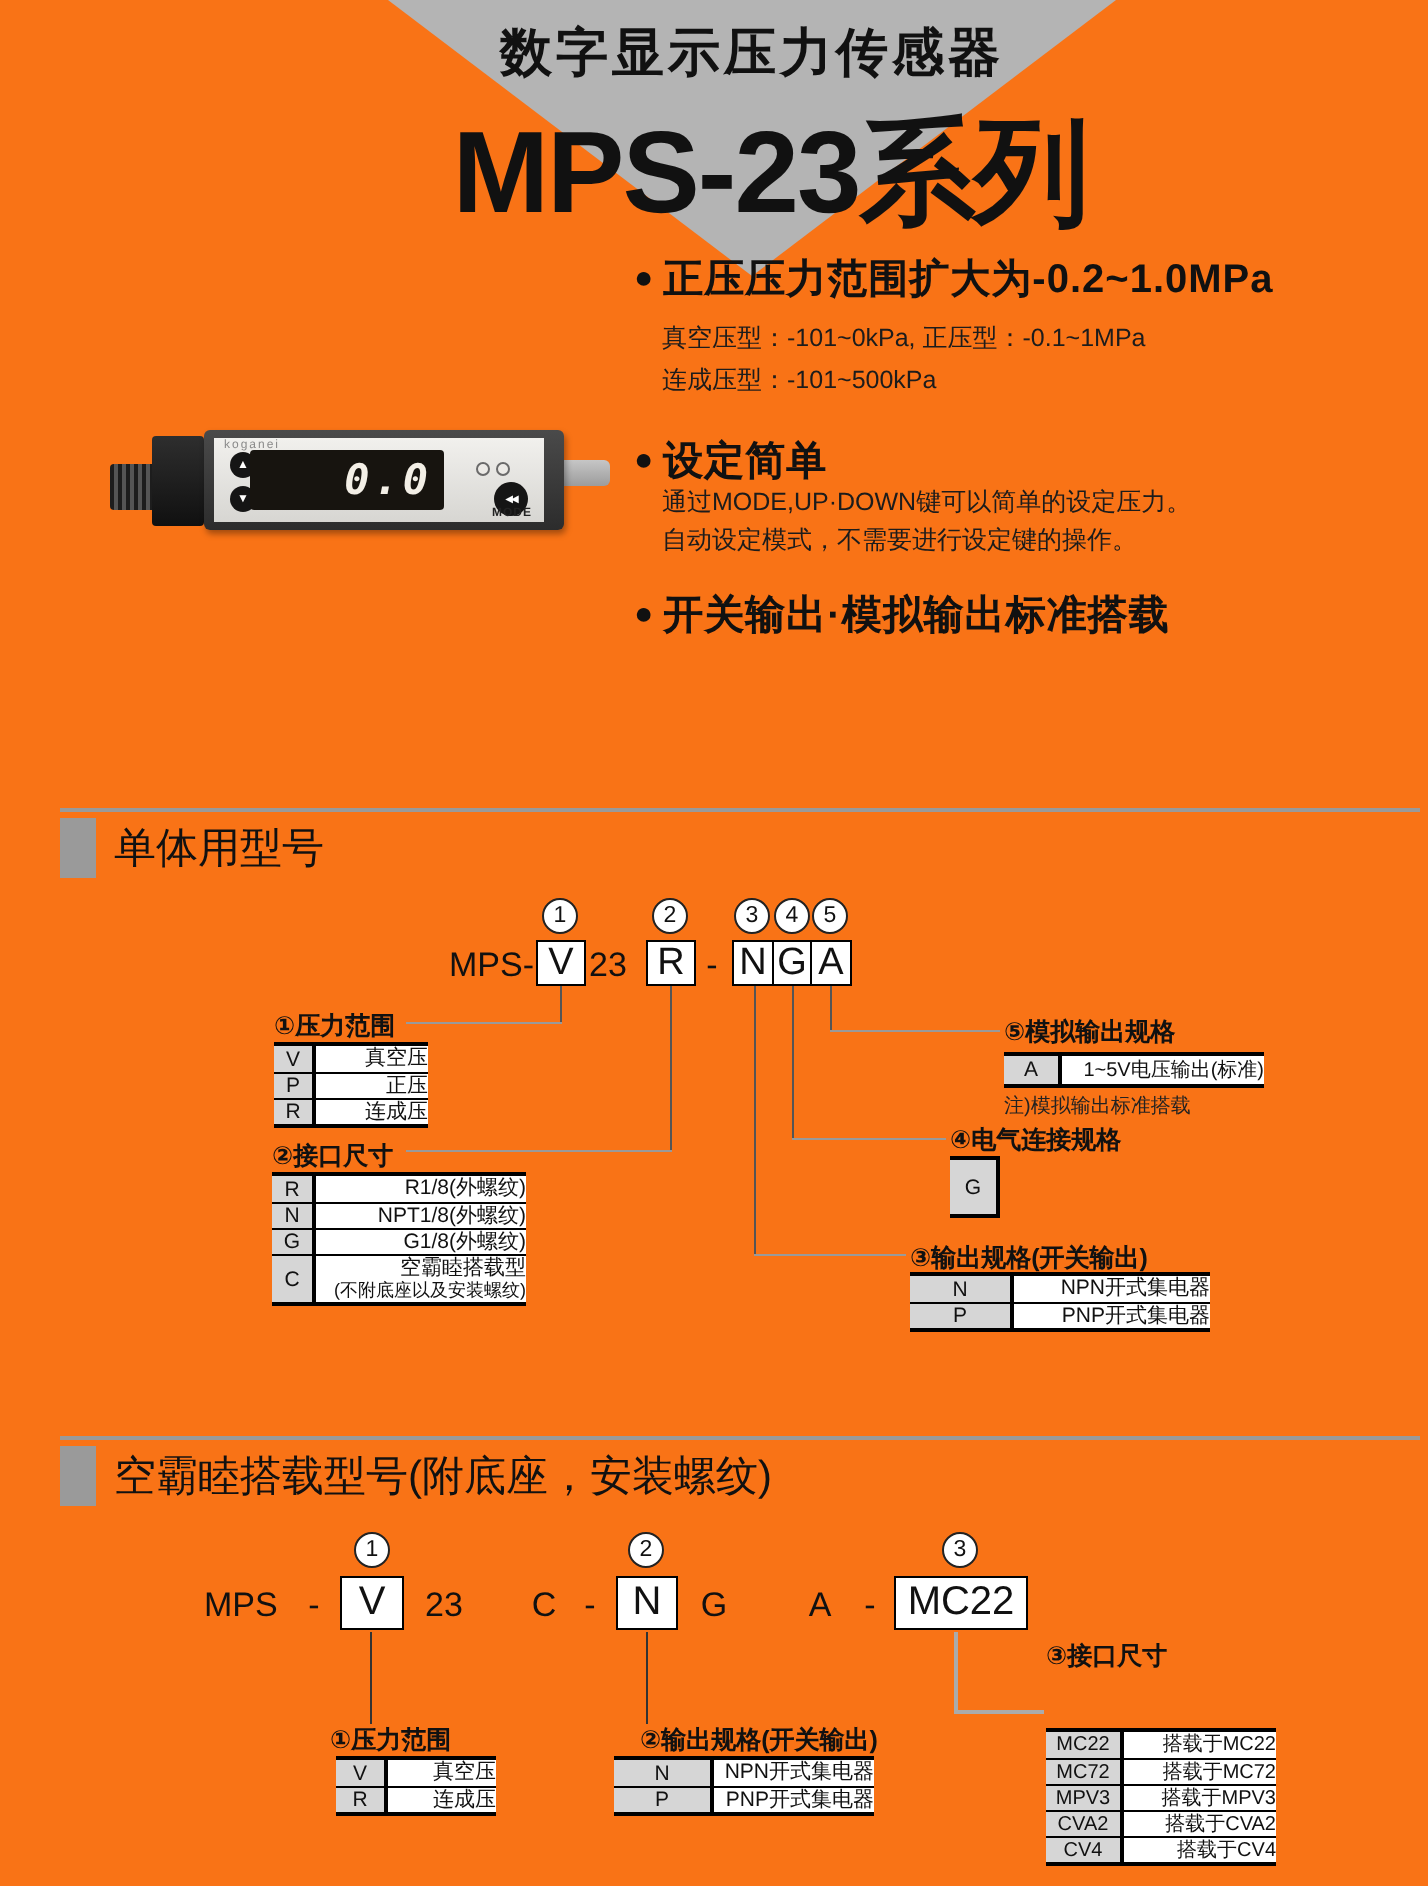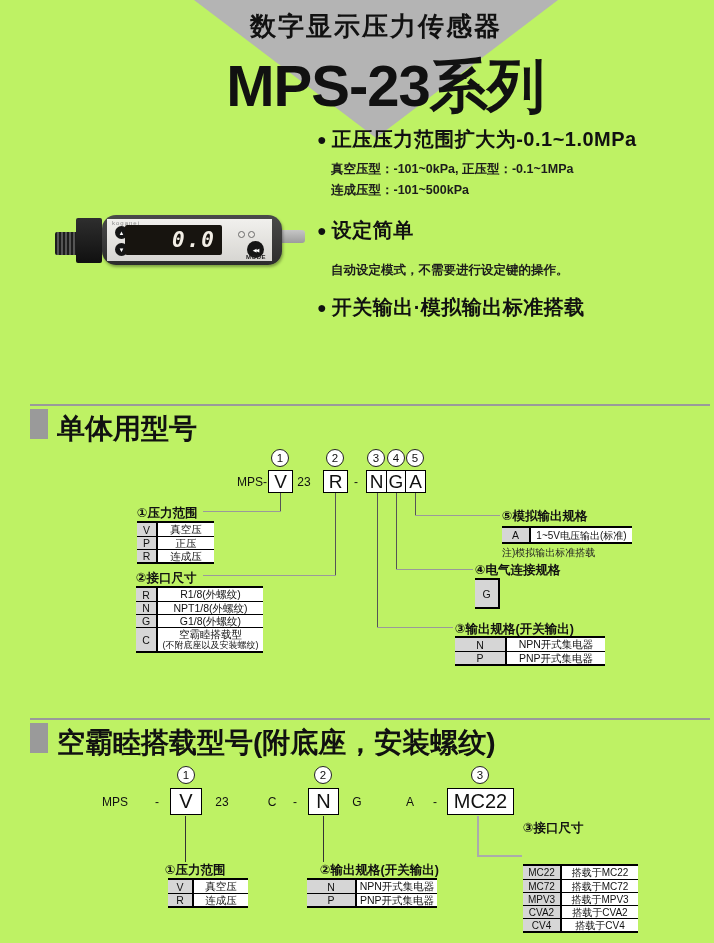--- a/index.html
+++ b/index.html
@@ -1,50 +1,50 @@
 <!DOCTYPE html>
 <html><head>
 <meta charset="utf-8">
 <style>
   *{box-sizing:border-box;margin:0;padding:0}
   body{background:#e8e8e8;font-family:"Liberation Sans","DejaVu Sans",sans-serif}
-  .page{position:relative;width:714px;height:943px;background:#bef264;color:#111;overflow:hidden;margin:0 auto}
+  .page{position:relative;width:714px;height:943px;background:#f97316;color:#111;overflow:hidden;margin:0 auto}
   .abs{position:absolute}
 
   
   .chev{width:0;height:0;border-left:182px solid transparent;border-right:182px solid transparent;border-top:138px solid #b4b4b4}
   .hsub{font-size:26px;font-weight:bold;letter-spacing:2px;text-align:center;white-space:nowrap}
   .htitle{font-size:58px;font-weight:bold;text-align:center;letter-spacing:-1px;white-space:nowrap}
 
   
   .dev-nipple{background:repeating-linear-gradient(90deg,#1d1d1d 0 2px,#555 2px 4px);border-radius:2px}
   .dev-block{background:linear-gradient(180deg,#2e2e2e,#101010);border-radius:2px}
-  .dev-body{background:linear-gradient(180deg,#4a4a4a,#2c2c2c);border-radius:14px;box-shadow:1px 2px 3px rgba(0,0,0,.35)}
+  .dev-body{background:linear-gradient(180deg,#4a4a4a,#2c2c2c);border-radius:3px;box-shadow:1px 2px 3px rgba(0,0,0,.35)}
   .dev-face{background:linear-gradient(180deg,#f1f0ed,#d7d6d2)}
   .dev-btn{background:#151515;border-radius:50%;color:#fff;display:flex;align-items:center;justify-content:center}
   .dev-disp{background:#17140f;border-radius:2px;display:flex;align-items:center;justify-content:flex-end;padding-right:6px}
   .dev-digits{font-family:"DejaVu Sans Mono",monospace;font-style:italic;font-weight:bold;font-size:21px;color:#f3efe6;letter-spacing:2px}
   .dev-ind{width:7px;height:7px;border:1.6px solid #6a6a6a;border-radius:50%;background:#eceae6}
   .dev-mode-label{font-size:6px;font-weight:bold;color:#222;text-align:center;letter-spacing:.5px}
   .dev-brand{font-size:6px;color:#8a8a8a;letter-spacing:1px;white-space:nowrap}
   .dev-cable{background:linear-gradient(180deg,#c6c6c6,#9c9c9c);border-radius:0 3px 3px 0}
 
   
   .fhead{display:flex;align-items:center;gap:5px;white-space:nowrap}
   .fbullet{font-size:16px;line-height:1}
   .ftitle{font-size:20px;font-weight:bold;letter-spacing:.5px}
-  .fline{font-size:12.5px;font-weight:bold;color:#1c1c1c;white-space:nowrap}
+  .fline{font-size:12.5px;font-weight:normal;color:#1c1c1c;white-space:nowrap}
 
   
   .srule{height:2px;background:#9a9a9a}
   .ssq{width:18px;height:30px;background:#9a9a9a}
-  .stitle{font-size:28px;font-weight:bold;white-space:nowrap}
-
-  
-  .ctext{font-size:12px;line-height:23px;white-space:nowrap}
+  .stitle{font-size:21px;font-weight:normal;white-space:nowrap}
+
+  
+  .ctext{font-size:17px;line-height:23px;white-space:nowrap}
   .ctr{text-align:center}
   .cbox{border:1.5px solid #000;display:flex;align-items:center;justify-content:center;font-size:19px;background:#fff}
   .cbox2{border:1.5px solid #000;display:flex;align-items:center;justify-content:center;font-size:20px;background:#fff}
   .grp{display:flex}
   .grp .cbox{width:21px;height:23px}
   .grp .cbox + .cbox{margin-left:-1.5px}
   .circ{width:18px;height:18px;border:1.3px solid #222;border-radius:50%;display:flex;align-items:center;justify-content:center;font-size:11.5px;background:#fff}
 
   
   .vln{width:1.3px;background:#555}
@@ -52,21 +52,21 @@
   .vlng{width:2px;background:#ababab}
   .hlng{height:2px;background:#ababab}
 
   
   .dlabel{font-size:12.5px;font-weight:bold;white-space:nowrap}
   .dnote{font-size:10px;white-space:nowrap;color:#222}
   .dtable{border-top:2px solid #000;border-bottom:2px solid #000;background:#fff}
   .drow{display:flex;align-items:stretch}
   .drow + .drow{border-top:1px solid #000}
   .dkey{background:#d6d6d6;border-right:2px solid #000;display:flex;align-items:center;justify-content:center;font-size:10.5px}
-  .ddesc{display:flex;flex-direction:column;align-items:center;justify-content:center;font-size:10.5px;line-height:11px;white-space:nowrap}
+  .ddesc{display:flex;flex-direction:column;align-items:flex-end;justify-content:center;font-size:10.5px;line-height:11px;white-space:nowrap}
   .ddesc .sub{font-size:9px}
   .tA .dkey{width:21px}.tA .ddesc{width:56px}.tA .drow{height:13px}
   .tB .dkey{width:22px}.tB .ddesc{width:105px}.tB .drow{height:13px}.tB .tall{height:24px}
   .tC .dkey{width:29px}.tC .ddesc{width:101px}.tC .drow{height:14px}.tC .ddesc{font-size:10px}
   .tD .dkey{width:25px}.tD .ddesc{width:107px}.tD .drow{height:27px}
   .tE .dkey{width:52px}.tE .ddesc{width:98px}.tE .drow{height:13px}
   .tF .dkey{width:26px}.tF .ddesc{width:54px}.tF .drow{height:13px}
   .tG .dkey{width:50px}.tG .ddesc{width:80px}.tG .drow{height:13px}
   .tH .dkey{width:39px}.tH .ddesc{width:76px}.tH .drow{height:13px}.tH .dkey{font-size:10px}.tH .ddesc{font-size:10px}
 </style>
@@ -100,29 +100,30 @@
         <div class="abs dev-btn" style="left:140px;top:22px;width:17px;height:17px;font-size:5px;letter-spacing:-1px">
             <span>◀◀</span>
           </div>
         <div class="abs dev-mode-label" style="left:136px;top:35px;width:26px">MODE</div>
       </div>
     </div>
   </div>
 
   <div class="abs fhead" style="left:317px;top:126px">
     <span class="fbullet">●</span>
-    <span class="ftitle">正压压力范围扩大为-0.1~1.0MPa</span>
+    <span class="ftitle">正压压力范围扩大为-0.2~1.0MPa</span>
   </div>
   <div class="abs fline" style="left:331px;top:161px">真空压型：-101~0kPa, 正压型：-0.1~1MPa</div>
   <div class="abs fline" style="left:331px;top:182px">连成压型：-101~500kPa</div>
 
   <div class="abs fhead" style="left:317px;top:217px">
     <span class="fbullet">●</span>
     <span class="ftitle">设定简单</span>
   </div>
+  <div class="abs fline" style="left:331px;top:243px">通过MODE,UP·DOWN键可以简单的设定压力。</div>
   <div class="abs fline" style="left:331px;top:262px">自动设定模式，不需要进行设定键的操作。</div>
 
   <div class="abs fhead" style="left:317px;top:294px">
     <span class="fbullet">●</span>
     <span class="ftitle">开关输出·模拟输出标准搭载</span>
   </div>
 
   <div class="abs srule" style="left:30px;top:404px;width:680px"></div>
   <div class="abs ssq" style="left:30px;top:409px"></div>
   <div class="abs stitle" style="left:57px;top:410px">单体用型号</div>

